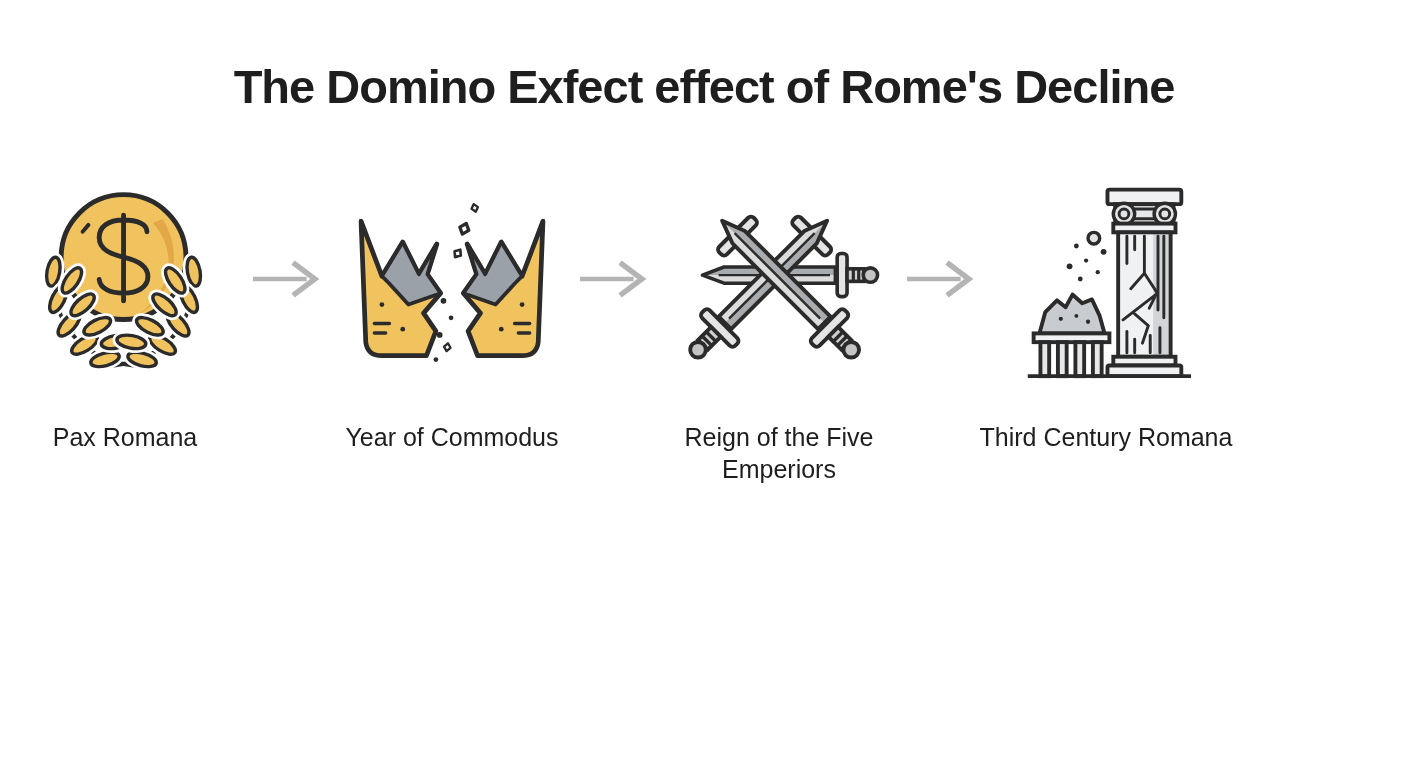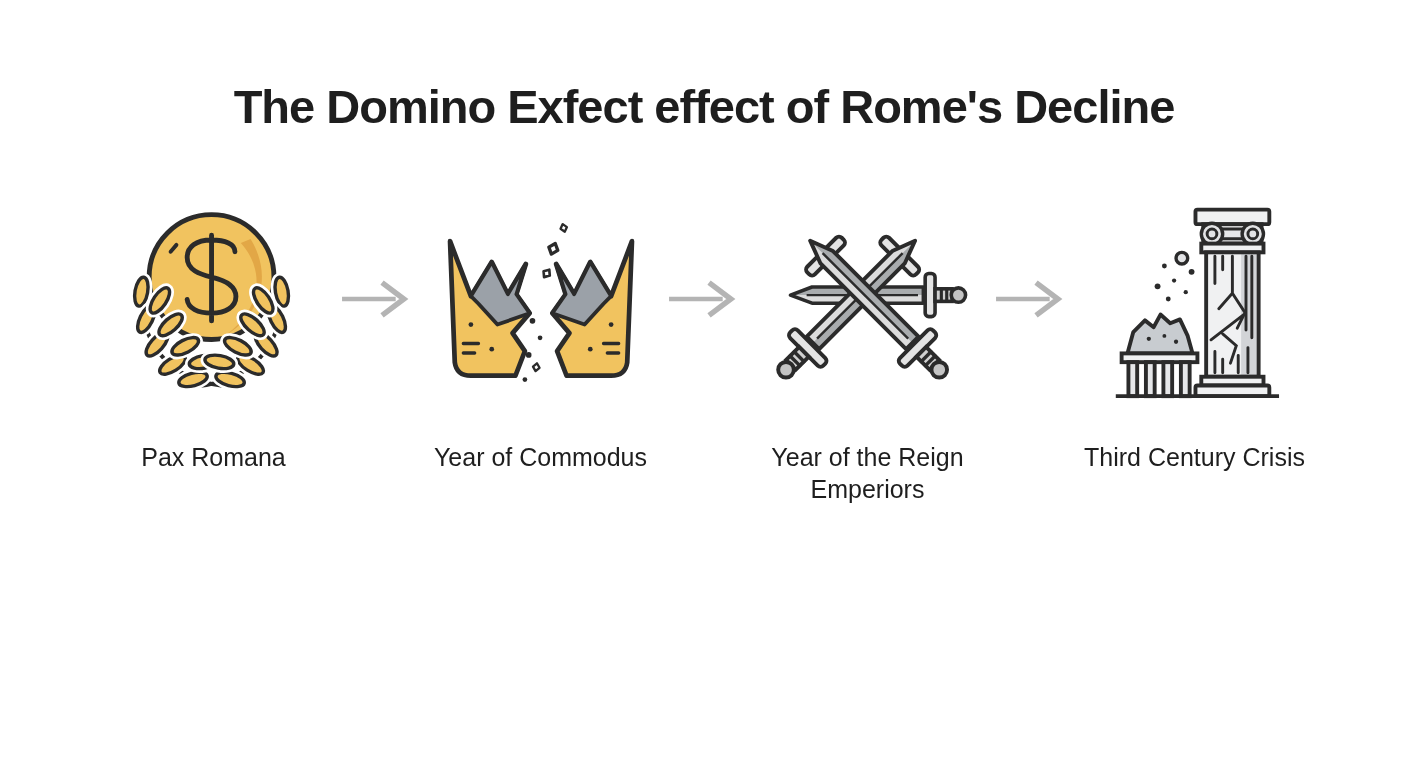--- a/index.html
+++ b/index.html
@@ -1,24 +1,24 @@
 <!DOCTYPE html>
 <html style="--background: #FFFFFF; --text: #1E1E1E; --outline: #2B2B2B; --gold: #F1C35F; --gold-dark: #E2A746; --gray-inner: #9BA1A8; --silver: #DCDCDC; --silver-dark: #A9ACAE; --arrow: #B4B4B4;"><head>
 <meta charset="utf-8">
 <style>
   html,body{margin:0;padding:0;background:#fff;}
   .canvas{
     width:1408px;height:768px;overflow:hidden;background:var(--background,#fff);
     font-family:"Liberation Sans", sans-serif;position:relative;
   }
   .title{
-    text-align:center;padding-top:80px;font-size:47px;font-weight:700;
+    text-align:center;padding-top:60px;font-size:47px;font-weight:700;
     letter-spacing:-1px;color:var(--text,#1e1e1e);line-height:1.15;
   }
-  .flow{display:flex;justify-content:center;align-items:flex-start;margin-top:62px;}
+  .flow{display:flex;align-items:flex-start;margin-top:62px;}
   .stage{width:250px;display:flex;flex-direction:column;align-items:center;}
   .icon-wrap{height:205px;display:flex;align-items:center;justify-content:center;}
   .arrow-cell{width:77px;height:205px;display:flex;align-items:center;justify-content:center;}
   .label{
     margin-top:40px;width:262px;font-size:25px;line-height:1.28;text-align:center;
     color:var(--text,#1e1e1e);font-weight:500;
   }
   
   .ln,.ln2,.ln3,.ln4{stroke:var(--outline);fill:none;}
   .ln{stroke-width:4;stroke-linecap:round;}
@@ -178,21 +178,21 @@
           <g transform="translate(62,42) rotate(45)">
               <rect class="guard" x="-5.5" y="-25" width="11" height="50" rx="4"></rect>
             </g>
           <g transform="translate(138,42) rotate(-45)">
               <rect class="guard" x="-5.5" y="-25" width="11" height="50" rx="4"></rect>
             </g>
           <use href="#sword" transform="translate(100,80) rotate(-45)"></use>
           <use href="#sword" transform="translate(100,80) rotate(225)"></use>
         </svg>
       </div>
-      <div class="label">Year of the Reign Emperiors</div>
+      <div class="label">Reign of the Five Emperiors</div>
     </div>
 
     <div class="arrow-cell">
       <svg viewBox="0 0 84 44" width="77" height="40">
         <line x1="3" y1="22" x2="62" y2="22" class="arrow-shaft"></line>
         <polyline points="47,4 71,22 47,40" class="arrow-head"></polyline>
       </svg>
     </div>
 
     <div class="stage">
@@ -231,17 +231,17 @@
           <circle cx="64" cy="72" r="2.5" class="dot"></circle>
           <circle cx="92" cy="78" r="3" class="dot"></circle>
           <circle cx="74" cy="87" r="2.2" class="dot"></circle>
           <circle cx="57" cy="93" r="3" class="dot"></circle>
           <circle cx="86" cy="99" r="2.2" class="dot"></circle>
           <circle cx="68" cy="106" r="2.5" class="dot"></circle>
 
           <line x1="14" y1="206" x2="182" y2="206" class="ln4"></line>
         </svg>
       </div>
-      <div class="label">Third Century Crisis</div>
+      <div class="label">Third Century Romana</div>
     </div>
 
   </div>
 </div>
 
 </body></html>

